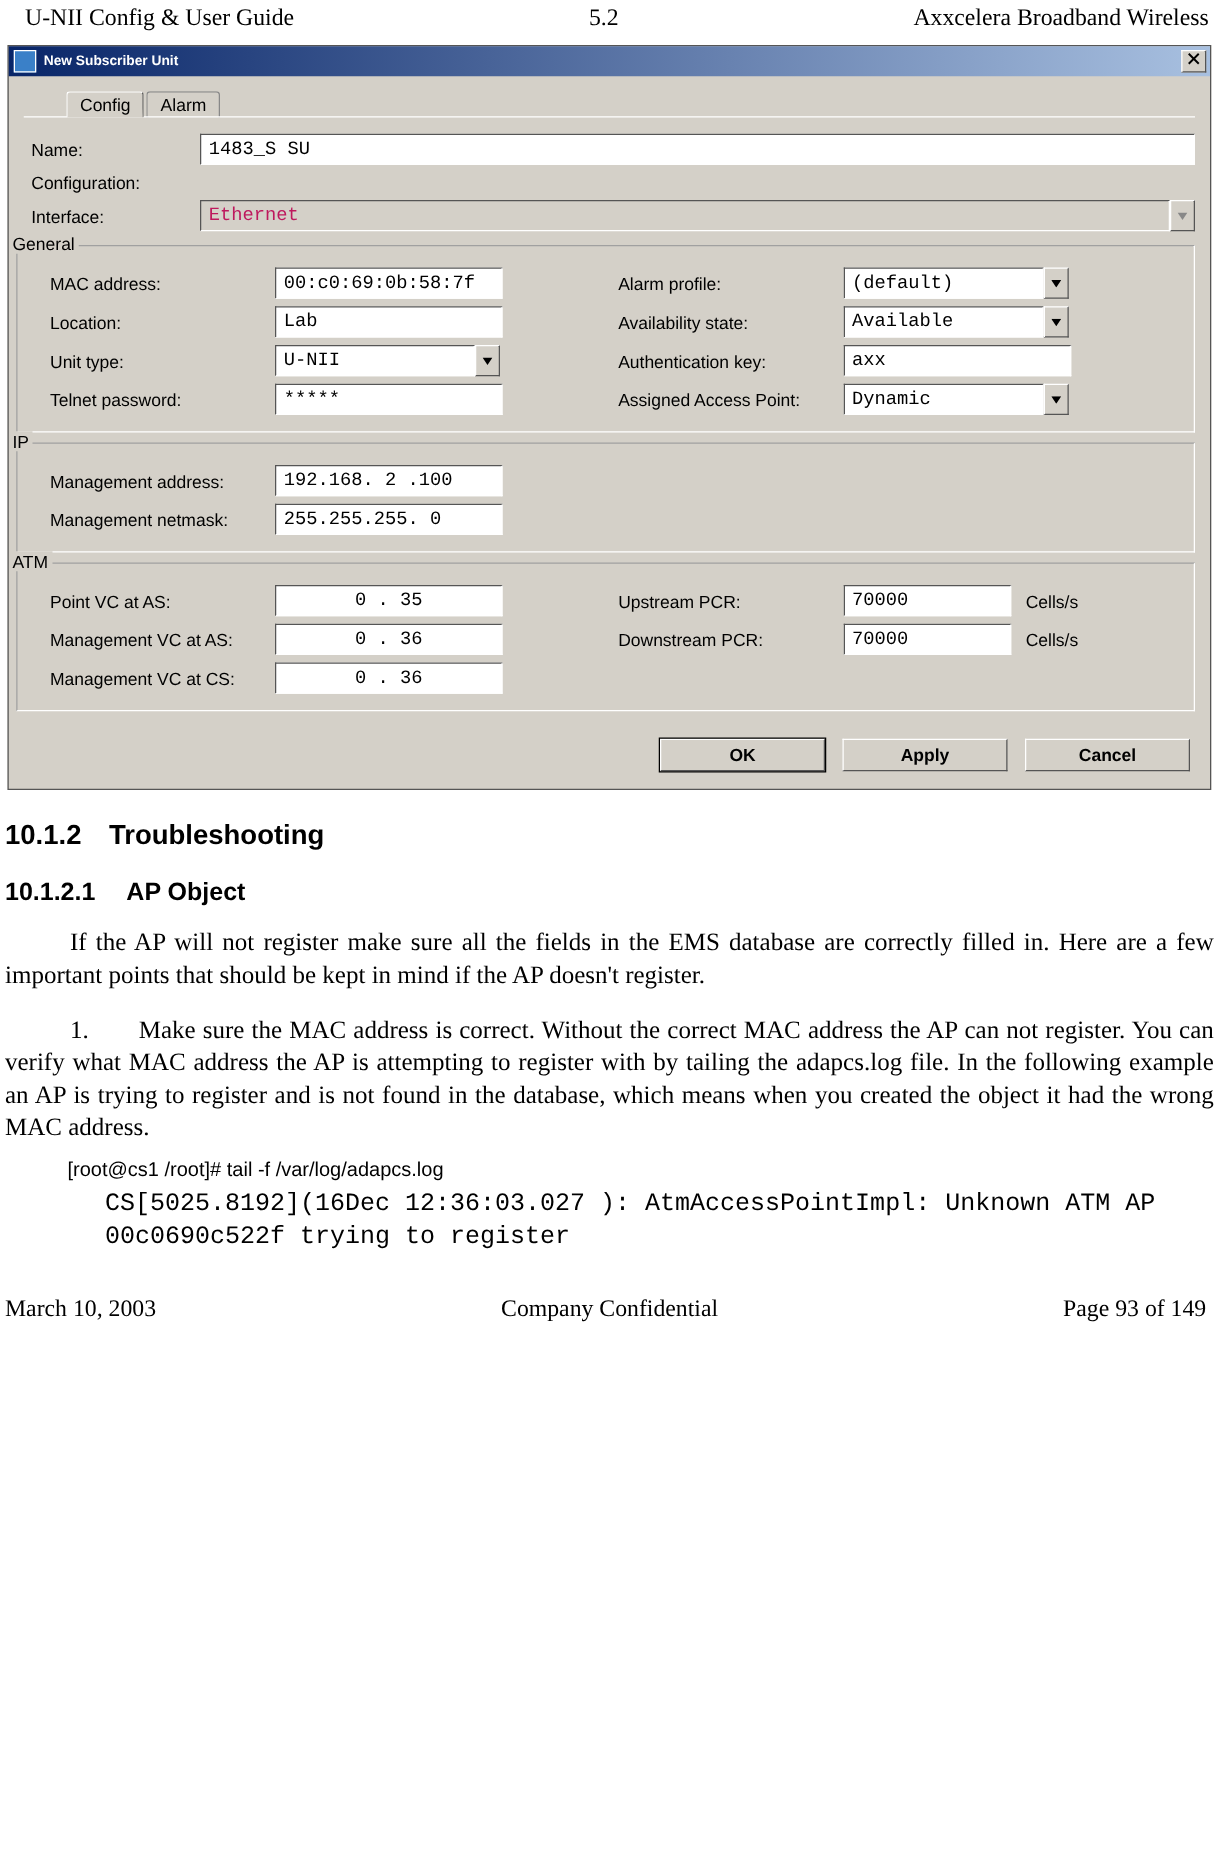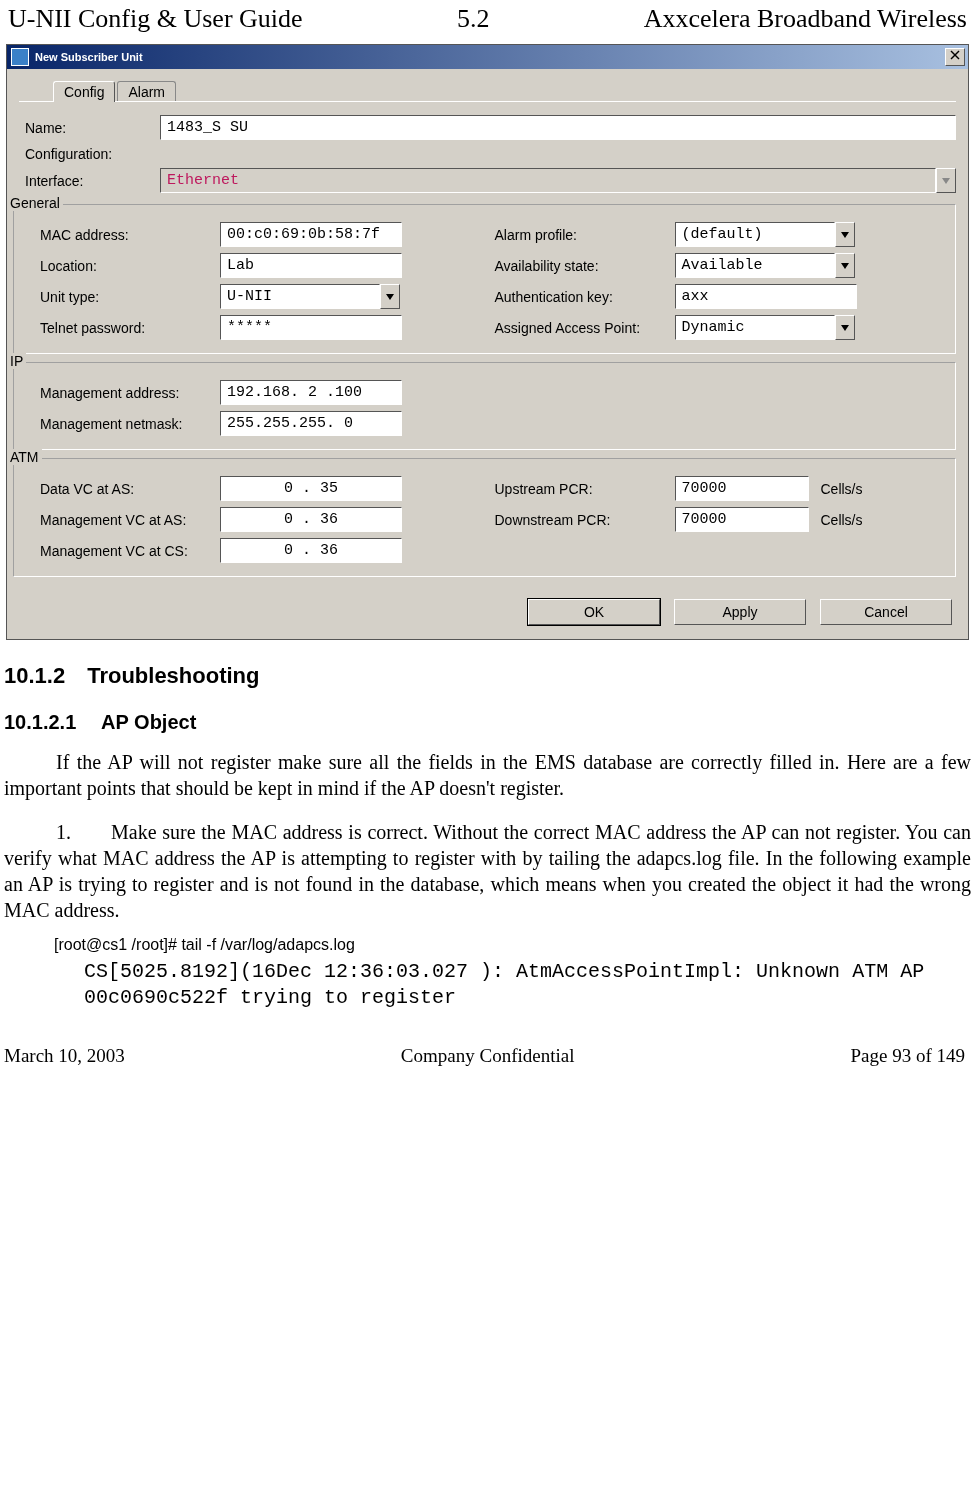--- a/index.html
+++ b/index.html
@@ -6,22 +6,22 @@
     margin: 0;
     padding: 0;
     width: 975px;
     font-family: "Times New Roman", serif;
     background: #fff;
     color: #000;
   }
   .page-header {
     display: flex;
     justify-content: space-between;
-    padding: 4px 8px 10px 8px;
-    font-size: 26px;
+    padding: 4px 8px 10px 20px;
+    font-size: 19px;
     align-items: center;
   }
   .dialog-container {
     margin: 0 6px 20px 6px;
     border: 1px solid #555;
     background: #d4d0c8;
     font-family: Tahoma, Arial, sans-serif;
     font-size: 14px;
     color: #000;
     position: relative;
@@ -162,20 +162,21 @@
   .two-col .form-row .lbl { width: 180px; padding-left: 18px; }
   .col2 .form-row .lbl { width: 180px; padding-left: 10px; }
   .col2 .unit { margin-left: 12px; font-size: 14px; }
   .small-combo { width: 180px; flex: none; }
   .small-input { width: 168px; flex: none; }
   .btn-row {
     display: flex;
     justify-content: flex-end;
     gap: 14px;
     padding: 16px 4px 0 0;
+    font-weight: bold;
   }
   .btn {
     width: 130px;
     text-align: center;
     padding: 4px 0;
     border: 1px solid #fff;
     border-right-color: #555;
     border-bottom-color: #555;
     background: #d4d0c8;
     font-size: 14px;
@@ -339,21 +340,21 @@
           </div>
           <div class="col col2"></div>
         </div>
       </div>
 
       <div class="groupbox">
         <span class="legend">ATM</span>
         <div class="two-col">
           <div class="col">
             <div class="form-row">
-                <div class="lbl">Data VC at AS:</div>
+                <div class="lbl">Point VC at AS:</div>
               <div class="top-input small-input" style="text-align:center"> 0  .  35</div>
               </div>
             <div class="form-row">
                 <div class="lbl">Management VC at AS:</div>
               <div class="top-input small-input" style="text-align:center"> 0  .  36</div>
               </div>
             <div class="form-row">
                 <div class="lbl">Management VC at CS:</div>
               <div class="top-input small-input" style="text-align:center"> 0  .  36</div>
               </div>

